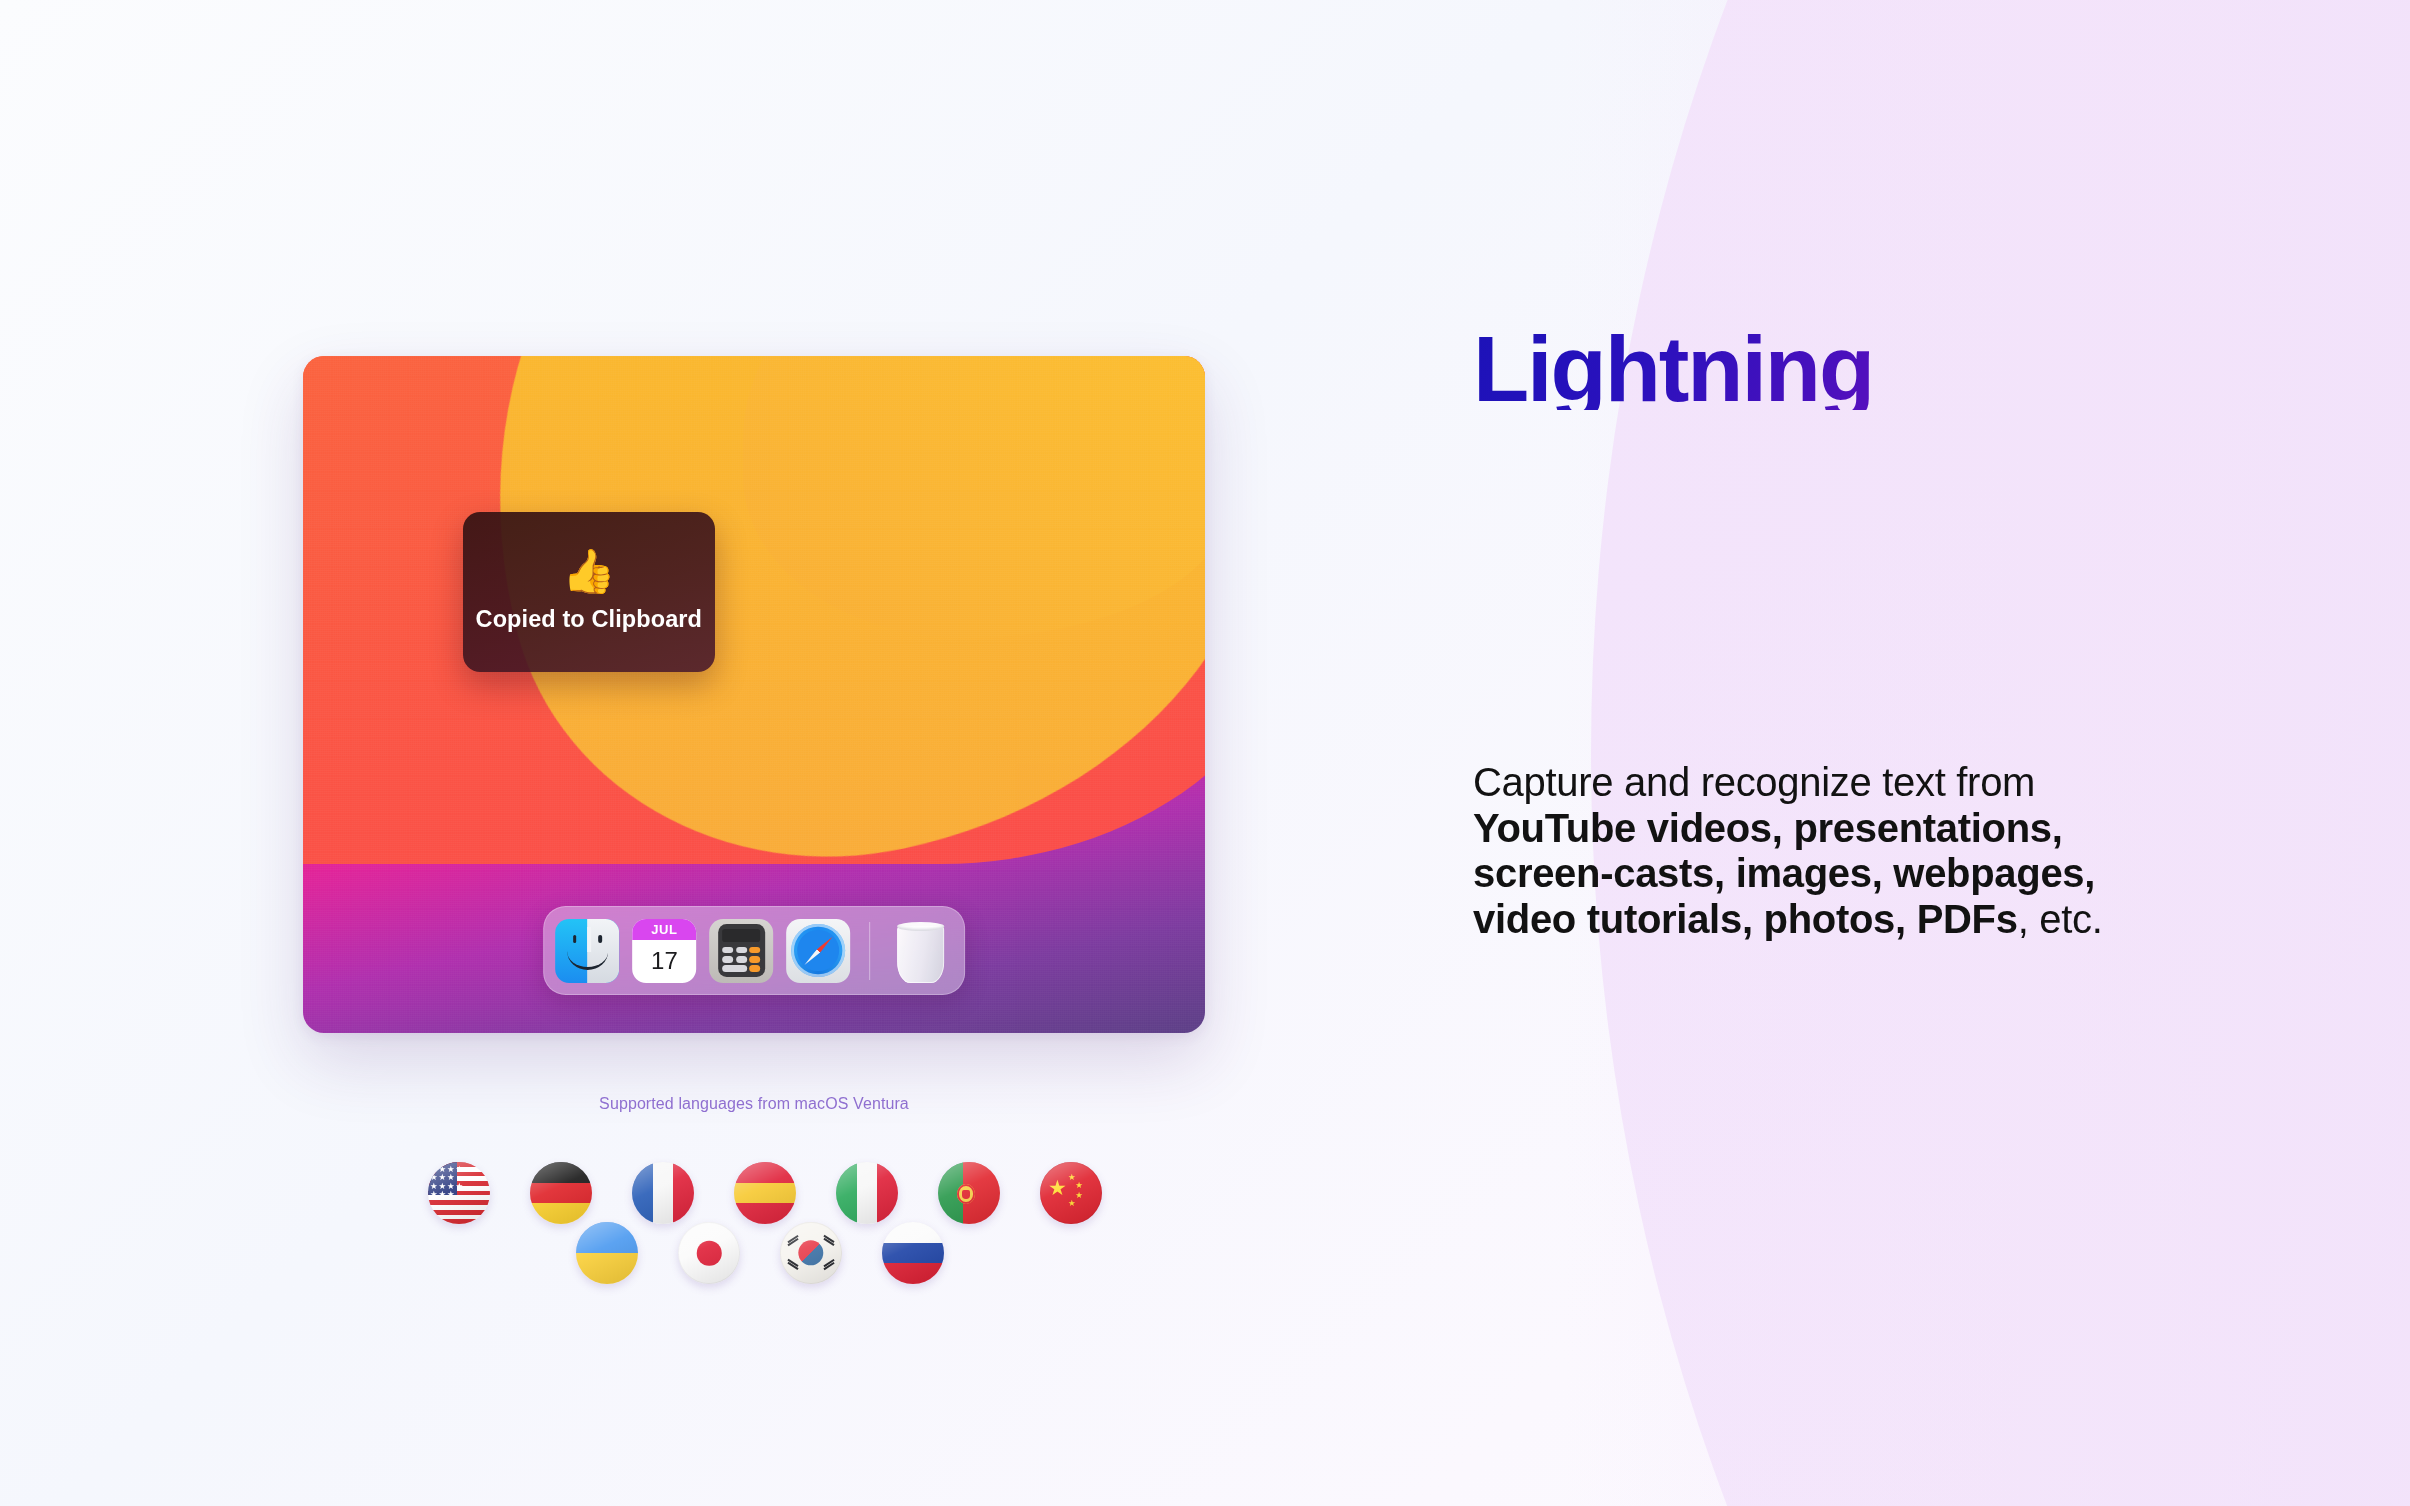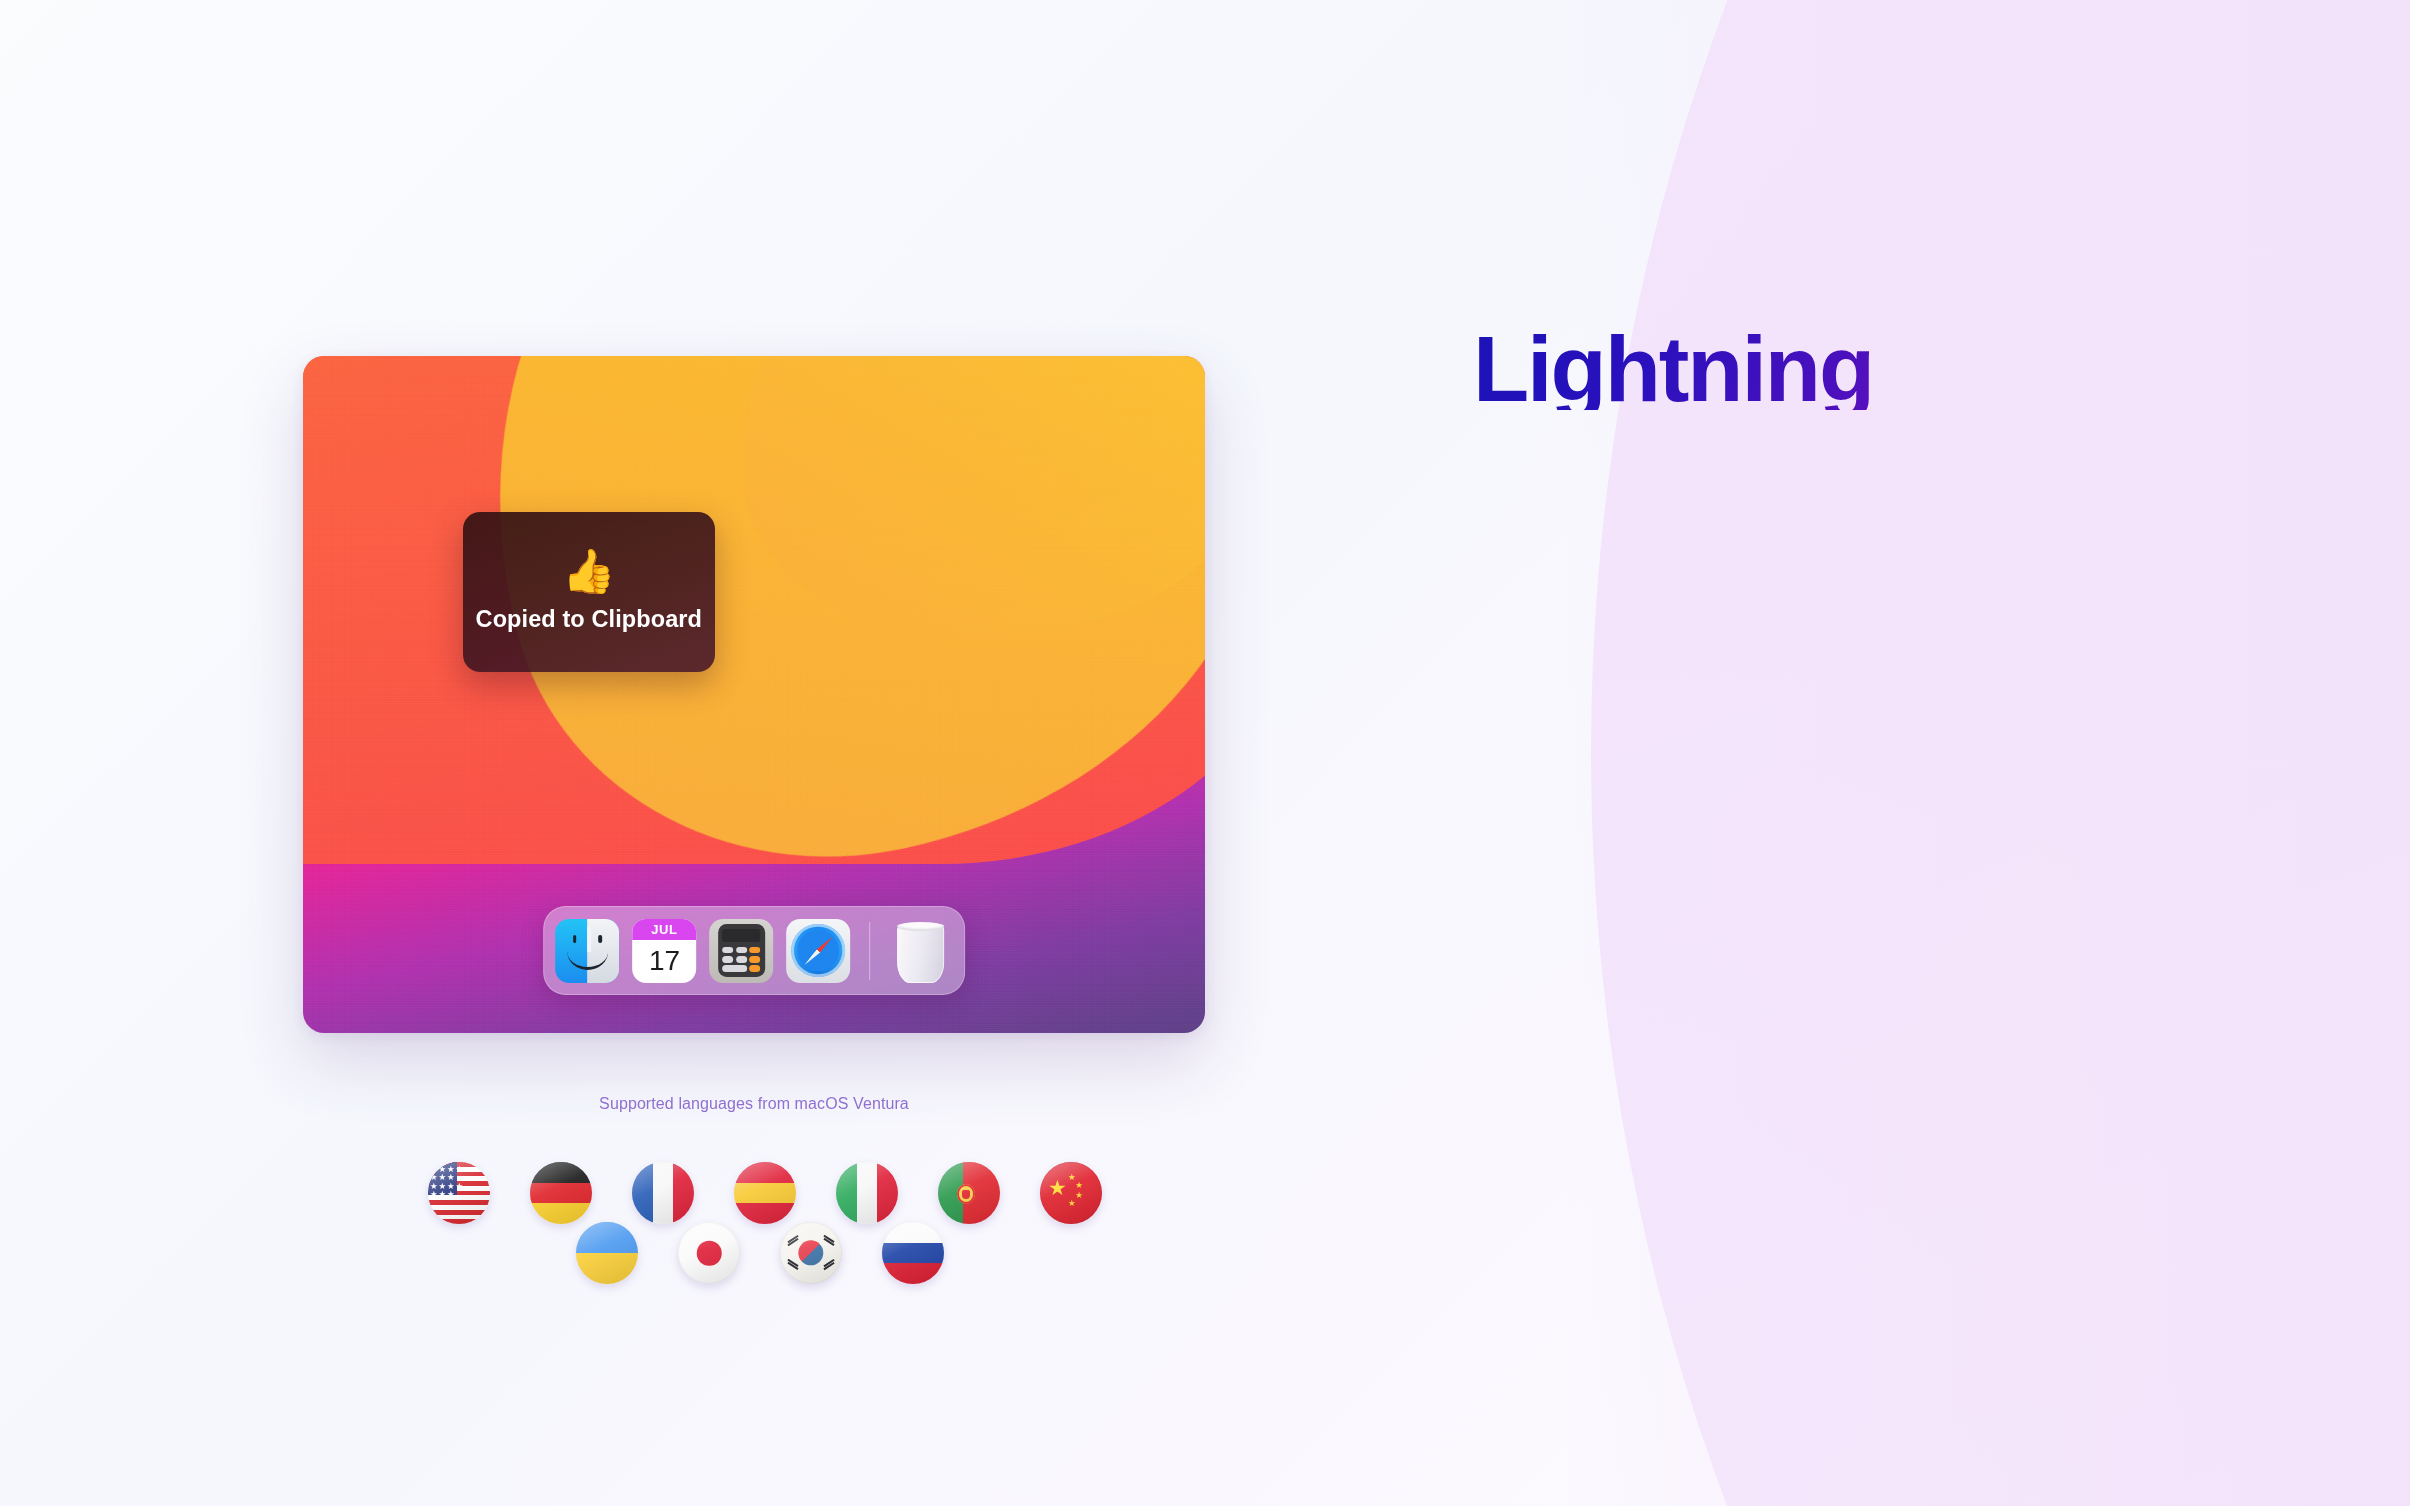--- a/index.html
+++ b/index.html
@@ -108,21 +108,21 @@
   #ic-finder .eye.r{right:27%;}
   #ic-finder .smile{position:absolute;left:18%;top:46%;width:64%;height:30%;
     border-bottom:3.8px solid #1d2530;border-radius:0 0 60% 60%/0 0 100% 100%;}
   #ic-finder .nose{position:absolute;left:49%;top:14%;width:4.7px;height:38%;background:#f2f4f7;}
 
   
   #ic-cal{background:#fff;overflow:hidden;}
   #ic-cal .top{height:34%;background:#d946ef;color:#fff;font-size:13px;font-weight:700;
     display:flex;align-items:center;justify-content:center;letter-spacing:0.6px;}
   #ic-cal .day{height:66%;display:flex;align-items:center;justify-content:center;
-    font-size:28px;color:#1c1c1e;font-weight:400;line-height:1;}
+    font-size:24px;color:#1c1c1e;font-weight:400;line-height:1;}
 
   
   #ic-calc{background:linear-gradient(180deg,#d6d4d1 0%,#bdbab6 100%);
     display:flex;align-items:center;justify-content:center;}
   #ic-calc .body{width:74%;height:82%;border-radius:8.5px;background:#39393c;padding:4.7px;box-sizing:border-box;}
   #ic-calc .screen{height:13px;border-radius:2.8px;background:#2a2a2c;margin-bottom:4.7px;}
   #ic-calc .keys{display:grid;grid-template-columns:repeat(3,1fr);gap:2.8px;}
   #ic-calc .k{height:6.6px;border-radius:3.8px;background:#d9d9de;}
   #ic-calc .k.o{background:#f79a2b;}
   #ic-calc .k.wide{grid-column:span 2;}
@@ -373,15 +373,16 @@
       </div>
   </div>
 </div>
 
 <div id="right-col">
 
   <h1 id="headline">
     <span class="l">Lightning</span>
   </h1>
 
+  <p id="body-copy"><span>Capture and recognize text from </span><b>YouTube videos, presentations, screen-casts, images, webpages, video tutorials, photos, PDFs</b><span>, etc.</span></p>
 
 </div>
 
 
 </body></html>

